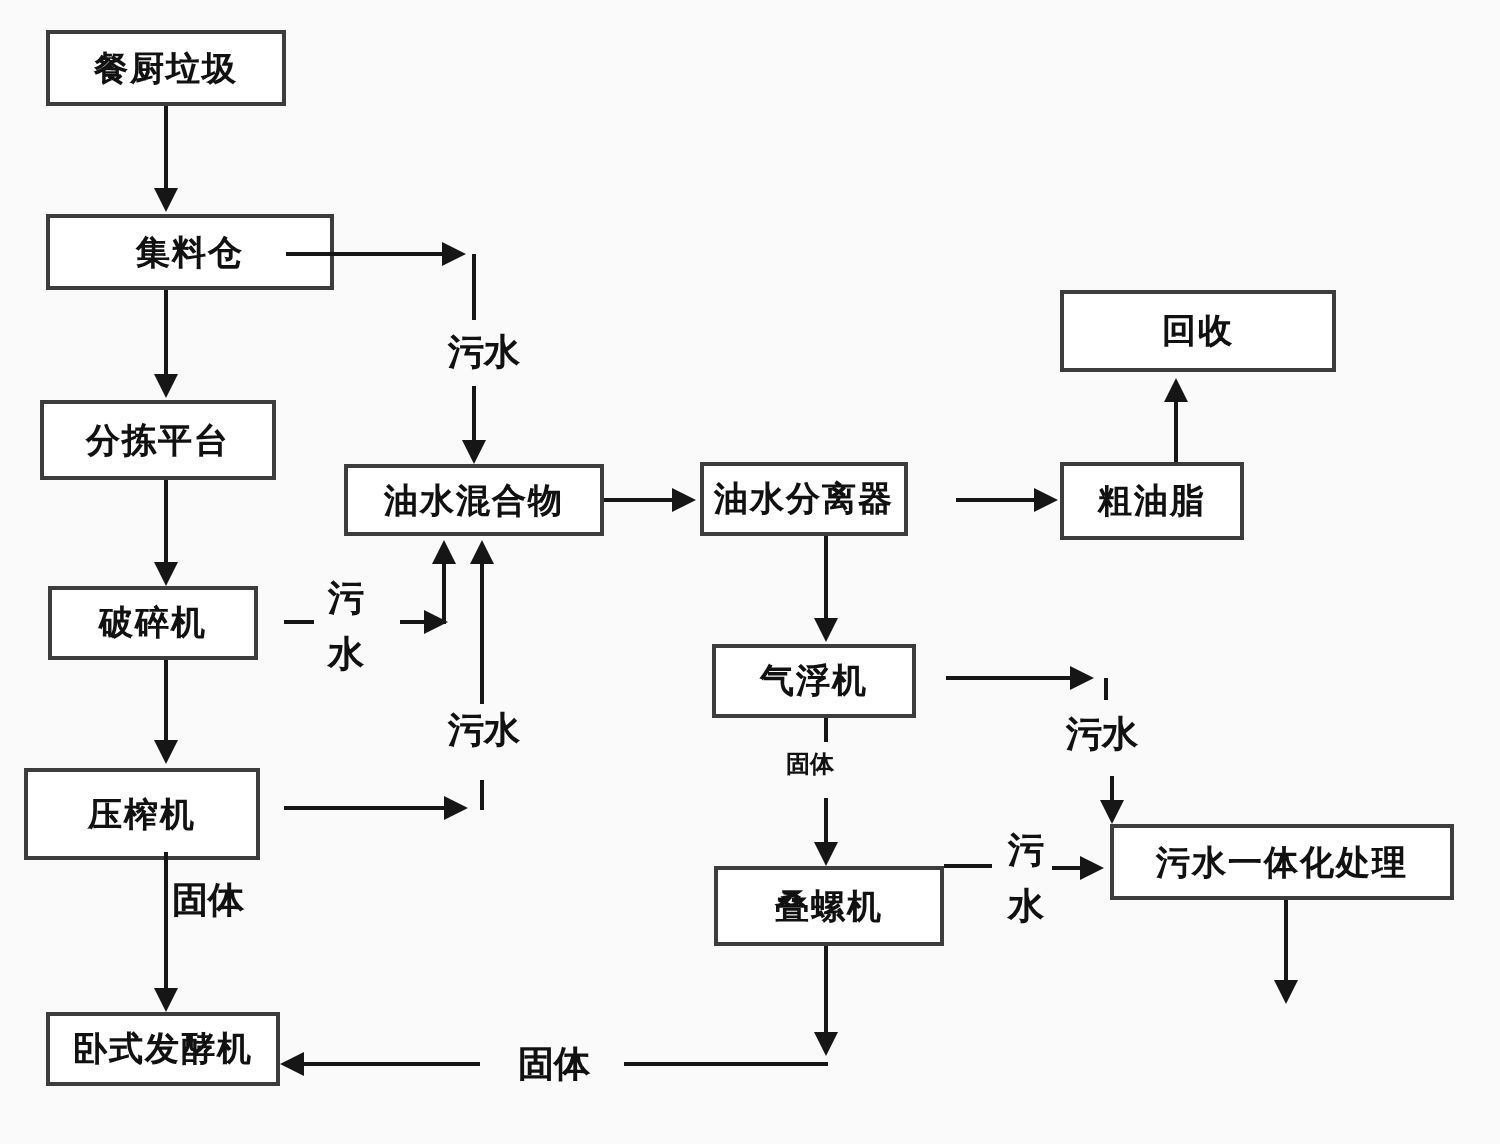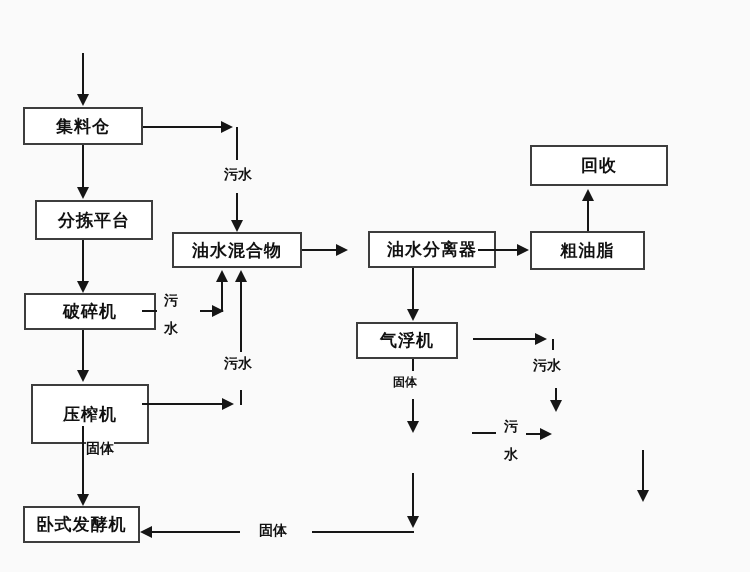--- a/index.html
+++ b/index.html
@@ -37,64 +37,73 @@
   .ah{
     position:absolute;
     width:0;height:0;
   }
   .ah-r{border-top:6px solid transparent;border-bottom:6px solid transparent;border-left:12px solid #161616;}
   .ah-l{border-top:6px solid transparent;border-bottom:6px solid transparent;border-right:12px solid #161616;}
   .ah-d{border-left:6px solid transparent;border-right:6px solid transparent;border-top:12px solid #161616;}
   .ah-u{border-left:6px solid transparent;border-right:6px solid transparent;border-bottom:12px solid #161616;}
   .flow-label{
     position:absolute;
-    font-size:14px;
+    font-size:18px;
     font-weight:bold;
     color:#111111;
     background:#fafafa;
     white-space:pre-line;
     line-height:1.25;
   }
   .flow-label.stack{line-height:28px;}
   .flow-label.small{font-size:12px;}
 </style>
 </head>
 <body>
 
 <div id="canvas">
 
-  <div class="node" style="left:23px;top:107px;width:120px;height:38px">
+  <div class="node" style="left:23px;top:15px;width:120px;height:38px">
+      <span>餐厨垃圾</span>
+    </div>
+  <div class="node" style="left:23px;top:107px;width:144px;height:38px">
       <span>集料仓</span>
     </div>
-  <div class="node" style="left:35px;top:200px;width:118px;height:40px">
+  <div class="node" style="left:20px;top:200px;width:118px;height:40px">
       <span>分拣平台</span>
     </div>
-  <div class="node" style="left:24px;top:293px;width:132px;height:37px">
+  <div class="node" style="left:24px;top:293px;width:105px;height:37px">
       <span>破碎机</span>
     </div>
-  <div class="node" style="left:31px;top:384px;width:118px;height:60px">
+  <div class="node" style="left:12px;top:384px;width:118px;height:46px">
       <span>压榨机</span>
     </div>
   <div class="node" style="left:172px;top:232px;width:130px;height:36px">
       <span>油水混合物</span>
     </div>
   <div class="node" style="left:23px;top:506px;width:117px;height:37px">
       <span>卧式发酵机</span>
     </div>
-  <div class="node" style="left:368px;top:231px;width:128px;height:37px">
+  <div class="node" style="left:350px;top:231px;width:104px;height:37px">
       <span>油水分离器</span>
     </div>
   <div class="node" style="left:530px;top:145px;width:138px;height:41px">
       <span>回收</span>
     </div>
-  <div class="node" style="left:530px;top:231px;width:115px;height:39px">
+  <div class="node" style="left:530px;top:231px;width:92px;height:39px">
       <span>粗油脂</span>
     </div>
   <div class="node" style="left:356px;top:322px;width:102px;height:37px">
       <span>气浮机</span>
+    </div>
+  <div class="node" style="left:357px;top:433px;width:115px;height:40px">
+      <span>叠螺机</span>
+    </div>
+  <div class="node" style="left:555px;top:412px;width:172px;height:38px">
+      <span>污水一体化处理</span>
     </div>
 
   <div class="ln v" style="left:82px;top:53px;height:41px"></div>
   <div class="ah ah-d" style="left:77px;top:94px"></div>
 
   <div class="ln v" style="left:82px;top:145px;height:42px"></div>
   <div class="ah ah-d" style="left:77px;top:187px"></div>
 
   <div class="ln v" style="left:82px;top:240px;height:41px"></div>
   <div class="ah ah-d" style="left:77px;top:281px"></div>

